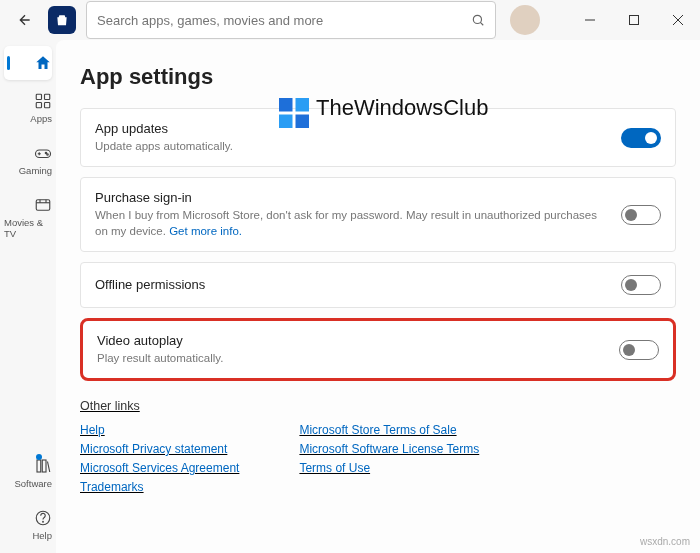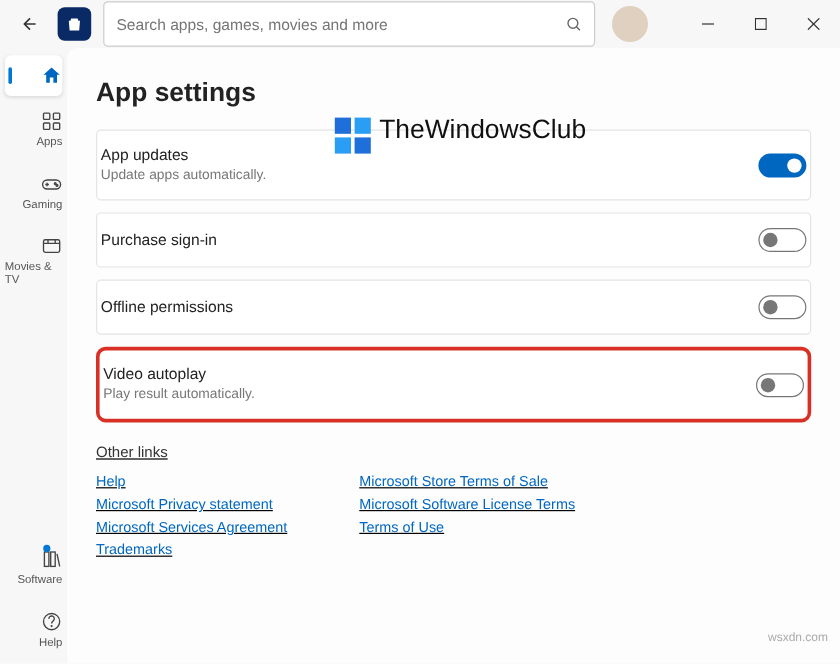--- a/index.html
+++ b/index.html
@@ -24,21 +24,21 @@
     .nav-item.active::before { content: ''; position: absolute; left: 3px; top: 10px; bottom: 10px; width: 3px; background: #0078d4; border-radius: 2px; }
     .nav-icon { width: 18px; height: 18px; color: #444; }
     .nav-item.active .nav-icon { color: #0067c0; }
     .nav-label { font-size: 9.5px; color: #555; margin-top: 3px; }
     .nav-spacer { flex: 1; }
     .badge-dot { position: absolute; top: 5px; right: 10px; width: 6px; height: 6px; background: #0078d4; border-radius: 50%; }
     
     .main { flex: 1; background: #fdfdfd; border-radius: 8px 0 0 0; padding: 24px 24px 10px 24px; overflow-y: auto; position: relative; }
     .page-title { font-size: 22px; font-weight: 700; margin-bottom: 18px; color: #222; }
     
-    .card { border: 1px solid #e4e4e4; border-radius: 4px; padding: 12px 3px; margin-bottom: 10px; display: flex; align-items: center; background: #fff; }
+    .card { border: 1px solid #e4e4e4; border-radius: 4px; padding: 12px 14px; margin-bottom: 10px; display: flex; align-items: center; background: #fff; }
     .card-text { flex: 1; padding-right: 12px; }
     .card-title { font-size: 13px; color: #222; margin-bottom: 2px; }
     .card-desc { font-size: 11.5px; color: #777; line-height: 1.4; }
     .card-desc a { color: #0067c0; text-decoration: none; }
     .highlight-card { border: 3px solid #d93025; border-radius: 8px; }
     
     .toggle { width: 40px; height: 20px; border-radius: 10px; position: relative; cursor: pointer; flex-shrink: 0; }
     .toggle-on { background: #0067c0; }
     .toggle-off { background: #fff; border: 1.5px solid #777; }
     .toggle::after { content: ''; position: absolute; width: 12px; height: 12px; border-radius: 50%; top: 50%; transform: translateY(-50%); }
@@ -47,21 +47,21 @@
     
     .other-links { margin-top: 18px; text-decoration: underline; }
     .other-title { font-size: 12.5px; color: #333; margin-bottom: 10px; }
     .links-cols { display: flex; gap: 60px; }
     .links-col { display: flex; flex-direction: column; gap: 5px; }
     .links-col a { color: #0067c0; font-size: 12px; text-decoration: none; }
     
     .watermark-logo { position: absolute; top: 55px; left: 220px; display: flex; align-items: flex-start; gap: 4px; z-index: 10; }
     .watermark-logo svg { width: 36px; height: 36px; }
     .watermark-text { font-size: 22px; font-weight: 400; color: #111; white-space: nowrap; }
-    .wm-domain { position: absolute; bottom: 16px; right: 10px; font-size: 10px; color: #aaa; }
+    .wm-domain { position: absolute; bottom: 6px; right: 10px; font-size: 10px; color: #aaa; }
   </style>
 </head>
 <body>
 
 <div class="titlebar">
   <div class="back-btn">
     <svg width="16" height="16" viewBox="0 0 24 24" fill="none" stroke="#333" stroke-width="2">
         <path d="M19 12H5M12 19l-7-7 7-7"></path>
       </svg>
   </div>
@@ -170,20 +170,21 @@
       <div class="card-text">
         <div class="card-title">App updates</div>
         <div class="card-desc">Update apps automatically.</div>
       </div>
       <div class="toggle toggle-on"></div>
     </div>
 
     <div class="card">
       <div class="card-text">
         <div class="card-title">Purchase sign-in</div>
+        <div class="card-desc"><span>When I buy from Microsoft Store, don't ask for my password. May result in unauthorized purchases on my device. </span><a href="#">Get more info.</a></div>
       </div>
       <div class="toggle toggle-off"></div>
     </div>
 
     <div class="card">
       <div class="card-text">
         <div class="card-title">Offline permissions</div>
       </div>
       <div class="toggle toggle-off"></div>
     </div>

